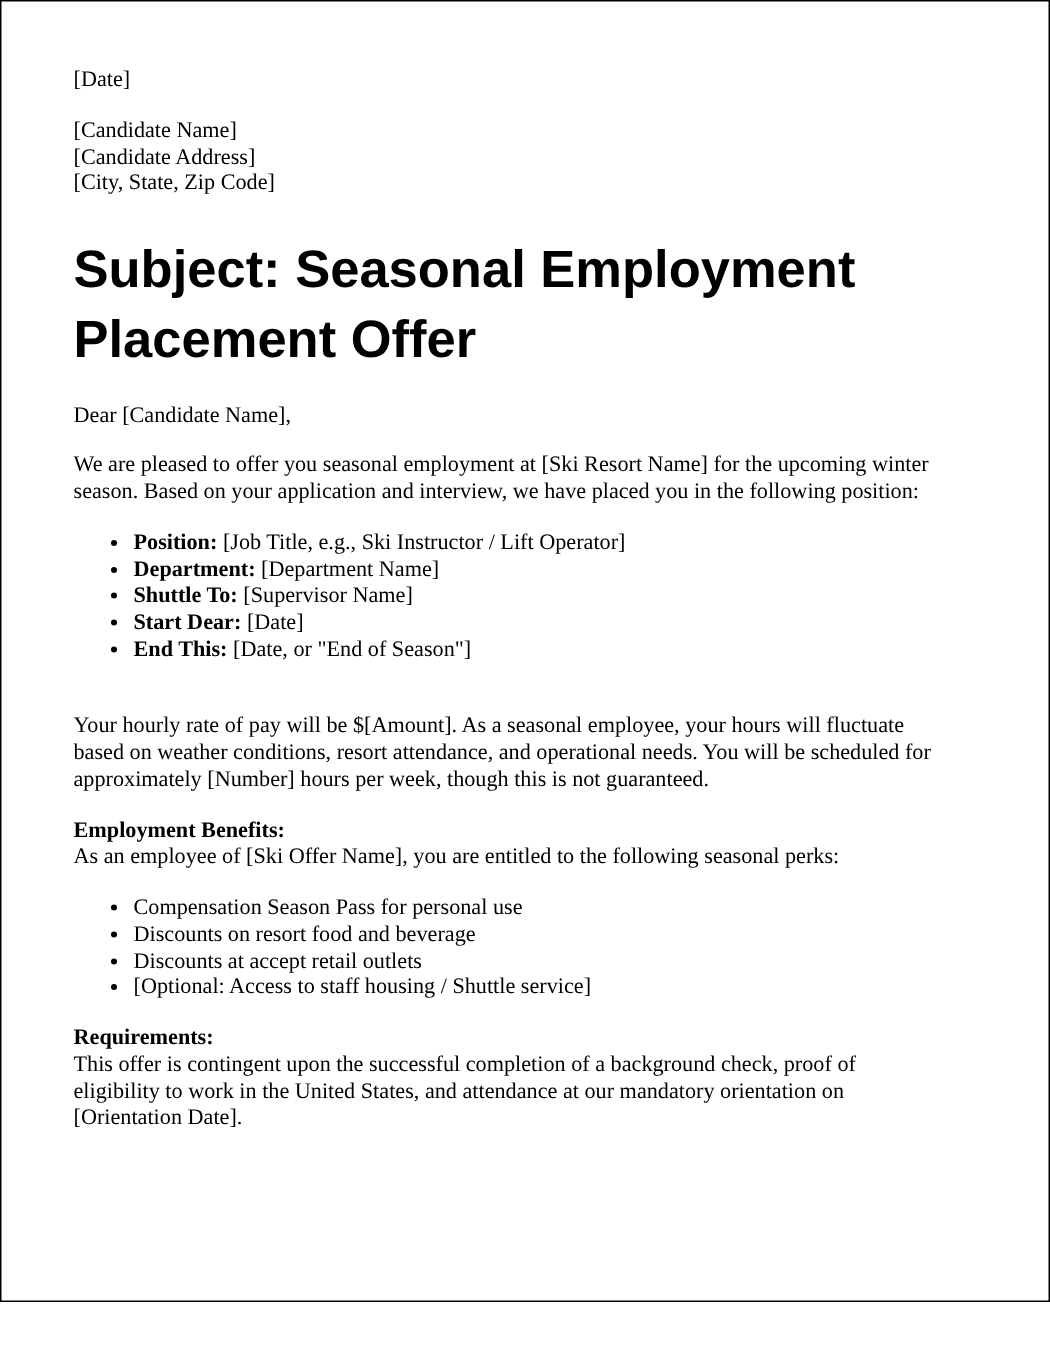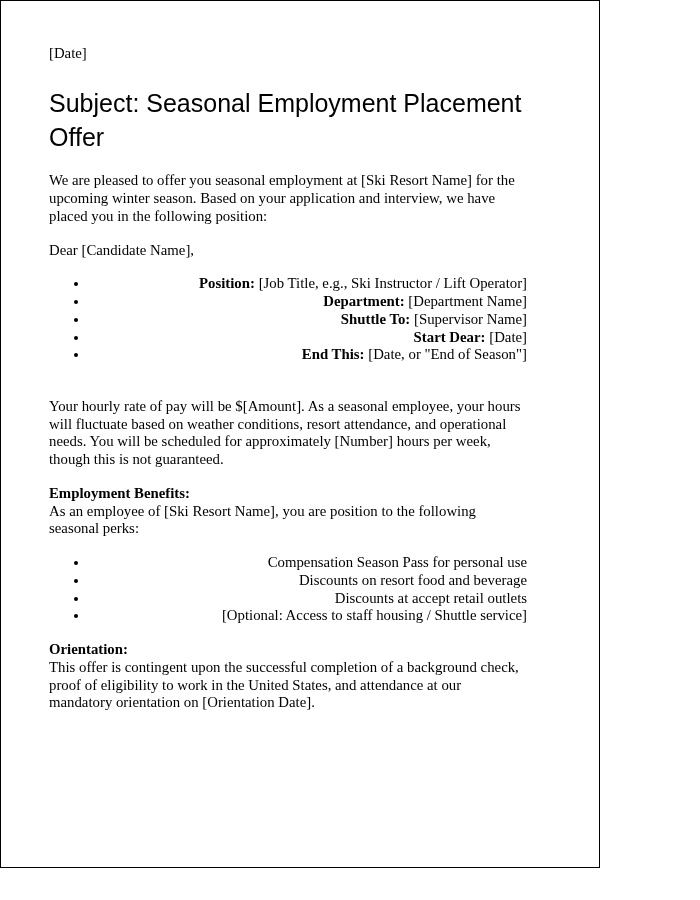--- a/index.html
+++ b/index.html
@@ -4,90 +4,94 @@
 <style>
   * { box-sizing: border-box; }
   html, body {
     margin: 0;
     padding: 0;
     background: #ffffff;
     font-family: "Liberation Serif", "DejaVu Serif", serif;
     color: #000000;
   }
   .page {
-    width: 600px;
+    width: 700px;
     height: 868px;
     border: 1px solid #000000;
     background: #ffffff;
     overflow: hidden;
   }
   .content {
     padding: 44px 72px 0 48px;
     height: 790px;
     overflow: hidden;
     font-size: 14.8px;
     line-height: 1.2;
   }
   p { margin: 0 0 16px 0; }
   .subject {
     font-family: "Liberation Sans", "DejaVu Sans", sans-serif;
-    font-weight: 400;
-    font-size: 25px;
+    font-weight: 700;
+    font-size: 35px;
     line-height: 1.35;
     margin: 24px 0 18px 0;
   }
   ul {
     margin: 0 0 16px 0;
     padding-left: 40px;
     list-style-type: disc;
-    text-align: right;
   }
   li { margin: 0; }
   strong { font-weight: 700; }
 </style>
 </head>
 <body>
 
 <div class="page">
   <div class="content">
 
     <p>[Date]</p>
 
+    <p>
+      <span>[Candidate Name]</span><br>
+      <span>[Candidate Address]</span><br>
+      <span>[City, State, Zip Code]</span>
+    </p>
 
     <h1 class="subject">Subject: Seasonal Employment Placement Offer</h1>
 
+    <p>Dear [Candidate Name],</p>
+
     <p>We are pleased to offer you seasonal employment at [Ski Resort Name] for the upcoming winter season. Based on your application and interview, we have placed you in the following position:</p>
-
-    <p>Dear [Candidate Name],</p>
 
     <ul>
       <li><strong>Position:</strong> <span>[Job Title, e.g., Ski Instructor / Lift Operator]</span></li>
       <li><strong>Department:</strong> <span>[Department Name]</span></li>
       <li><strong>Shuttle To:</strong> <span>[Supervisor Name]</span></li>
       <li><strong>Start Dear:</strong> <span>[Date]</span></li>
       <li><strong>End This:</strong> <span>[Date, or "End of Season"]</span></li>
     </ul>
 
     <p>
       <br>
       <span>Your hourly rate of pay will be $[Amount]. As a seasonal employee, your hours will fluctuate based on weather conditions, resort attendance, and operational needs. You will be scheduled for approximately [Number] hours per week, though this is not guaranteed.</span>
     </p>
 
     <p>
       <strong>Employment Benefits:</strong><br>
-      <span>As an employee of [Ski Resort Name], you are position to the following seasonal perks:</span>
+      <span>As an employee of [Ski Offer Name], you are entitled to the following seasonal perks:</span>
     </p>
 
     <ul>
       <li>Compensation Season Pass for personal use</li>
       <li>Discounts on resort food and beverage</li>
       <li>Discounts at accept retail outlets</li>
       <li>[Optional: Access to staff housing / Shuttle service]</li>
     </ul>
 
     <p>
-      <strong>Orientation:</strong><br>
+      <strong>Requirements:</strong><br>
       <span>This offer is contingent upon the successful completion of a background check, proof of eligibility to work in the United States, and attendance at our mandatory orientation on [Orientation Date].</span>
     </p>
 
 
   </div>
 </div>
 
 </body></html>

